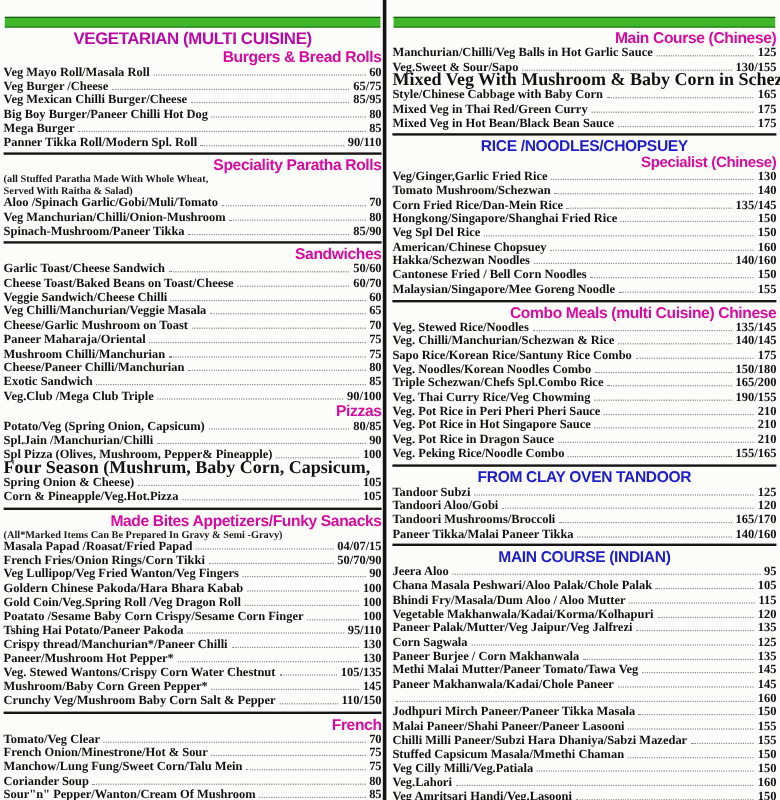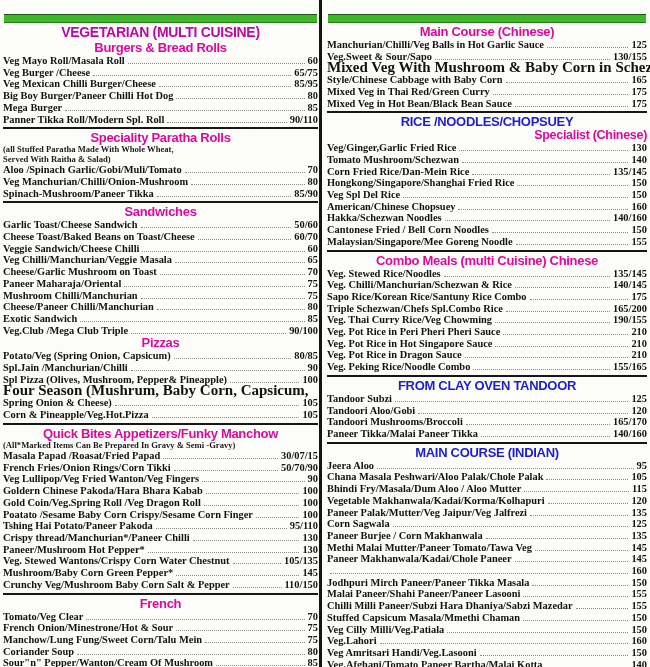--- a/index.html
+++ b/index.html
@@ -14,21 +14,21 @@
   .v-divider{position:absolute;left:319px;top:0;width:3px;height:667px;background:#141414;}
   .greenbar{height:7px;background:#3eb829;border-top:1px solid #1c5514;border-bottom:1px solid #2a7a1d;margin:1px 1px 2px 1px;}
   .main-title{
     text-align:center;color:#bb08a6;font-family:"Liberation Sans",sans-serif;
     font-weight:bold;font-size:14px;line-height:15px;letter-spacing:-0.3px;margin:0 0 1px 0;
   }
   .sec-header{
     font-family:"Liberation Sans",sans-serif;font-weight:bold;
     font-size:13px;line-height:14px;letter-spacing:-0.3px;margin:0;
   }
-  .sec-header.magenta{color:#d90a9e;text-align:center;}
+  .sec-header.magenta{color:#d90a9e;text-align:right;}
   .sec-header.blue-center{color:#1d1dcb;text-align:center;}
   .sub-header{
     font-family:"Liberation Sans",sans-serif;font-weight:bold;
     font-size:12.5px;line-height:13px;letter-spacing:-0.3px;color:#d90a9e;margin:0;text-align:right;
   }
   .note-line{font-size:8.6px;line-height:9.5px;font-weight:bold;color:#1a1a1a;}
   .item-line{display:flex;align-items:baseline;font-weight:bold;font-size:10.4px;line-height:11.7px;white-space:nowrap;}
   .cont-line{font-weight:bold;font-size:15px;line-height:11.7px;white-space:nowrap;}
   .item-name{flex:0 0 auto;}
   .leader{flex:1 1 auto;border-bottom:1px dotted #8a8a8a;margin:0 3px 2px 3px;min-width:4px;}
@@ -165,26 +165,26 @@
         <span class="item-name">Spring Onion &amp; Cheese)</span>
         <span class="leader"></span>
         <span class="price">105</span>
       </div>
       <div class="item-line">
         <span class="item-name">Corn &amp; Pineapple/Veg.Hot.Pizza</span>
         <span class="leader"></span>
         <span class="price">105</span>
       </div>
       <div class="rule"></div>
-      <div class="sec-header magenta">Quick Bites Appetizers/Funky Manchow</div>
+      <div class="sec-header magenta">Made Bites Appetizers/Funky Sanacks</div>
       <div class="note-line">(All*Marked Items Can Be Prepared In Gravy &amp; Semi -Gravy)</div>
       <div class="item-line">
         <span class="item-name">Masala Papad /Roasat/Fried Papad</span>
         <span class="leader"></span>
-        <span class="price">30/07/15</span>
+        <span class="price">04/07/15</span>
       </div>
       <div class="item-line">
         <span class="item-name">French Fries/Onion Rings/Corn Tikki</span>
         <span class="leader"></span>
         <span class="price">50/70/90</span>
       </div>
       <div class="item-line">
         <span class="item-name">Veg Lullipop/Veg Fried Wanton/Veg Fingers</span>
         <span class="leader"></span>
         <span class="price">90</span>
@@ -353,20 +353,25 @@
       </div>
       <div class="item-line">
         <span class="item-name">Veg. Chilli/Manchurian/Schezwan &amp; Rice</span>
         <span class="leader"></span>
         <span class="price">140/145</span>
       </div>
       <div class="item-line">
         <span class="item-name">Sapo Rice/Korean Rice/Santuny Rice Combo</span>
         <span class="leader"></span>
         <span class="price">175</span>
+      </div>
+      <div class="item-line">
+        <span class="item-name">Veg. Noodles/Korean Noodles Combo</span>
+        <span class="leader"></span>
+        <span class="price">150/180</span>
       </div>
       <div class="item-line">
         <span class="item-name">Triple Schezwan/Chefs Spl.Combo Rice</span>
         <span class="leader"></span>
         <span class="price">165/200</span>
       </div>
       <div class="item-line">
         <span class="item-name">Veg. Thai Curry Rice/Veg Chowming</span>
         <span class="leader"></span>
         <span class="price">190/155</span>

